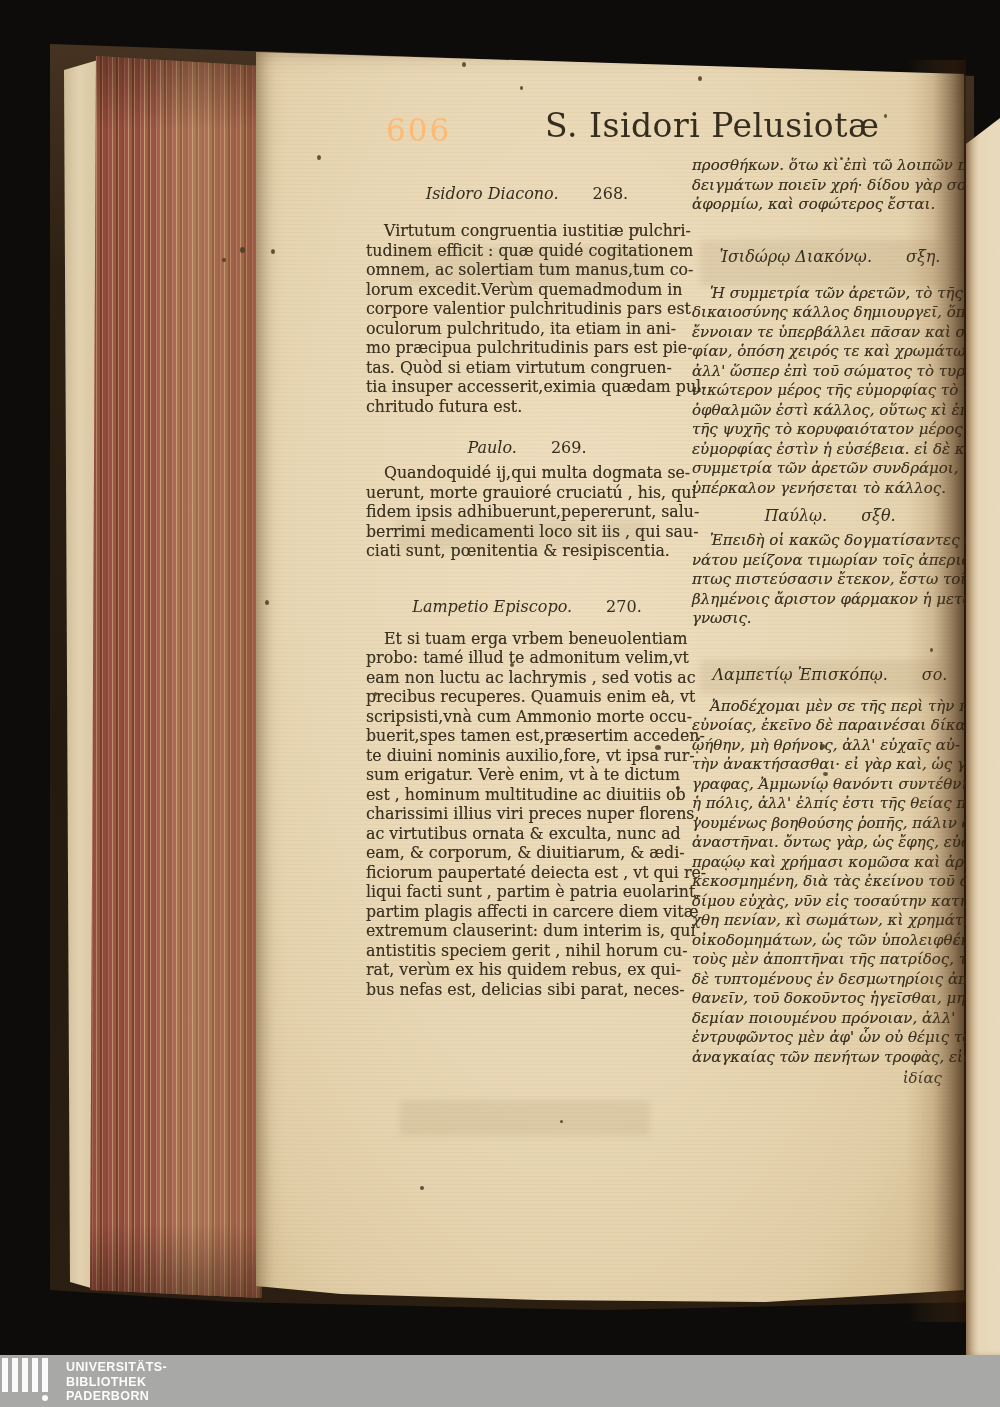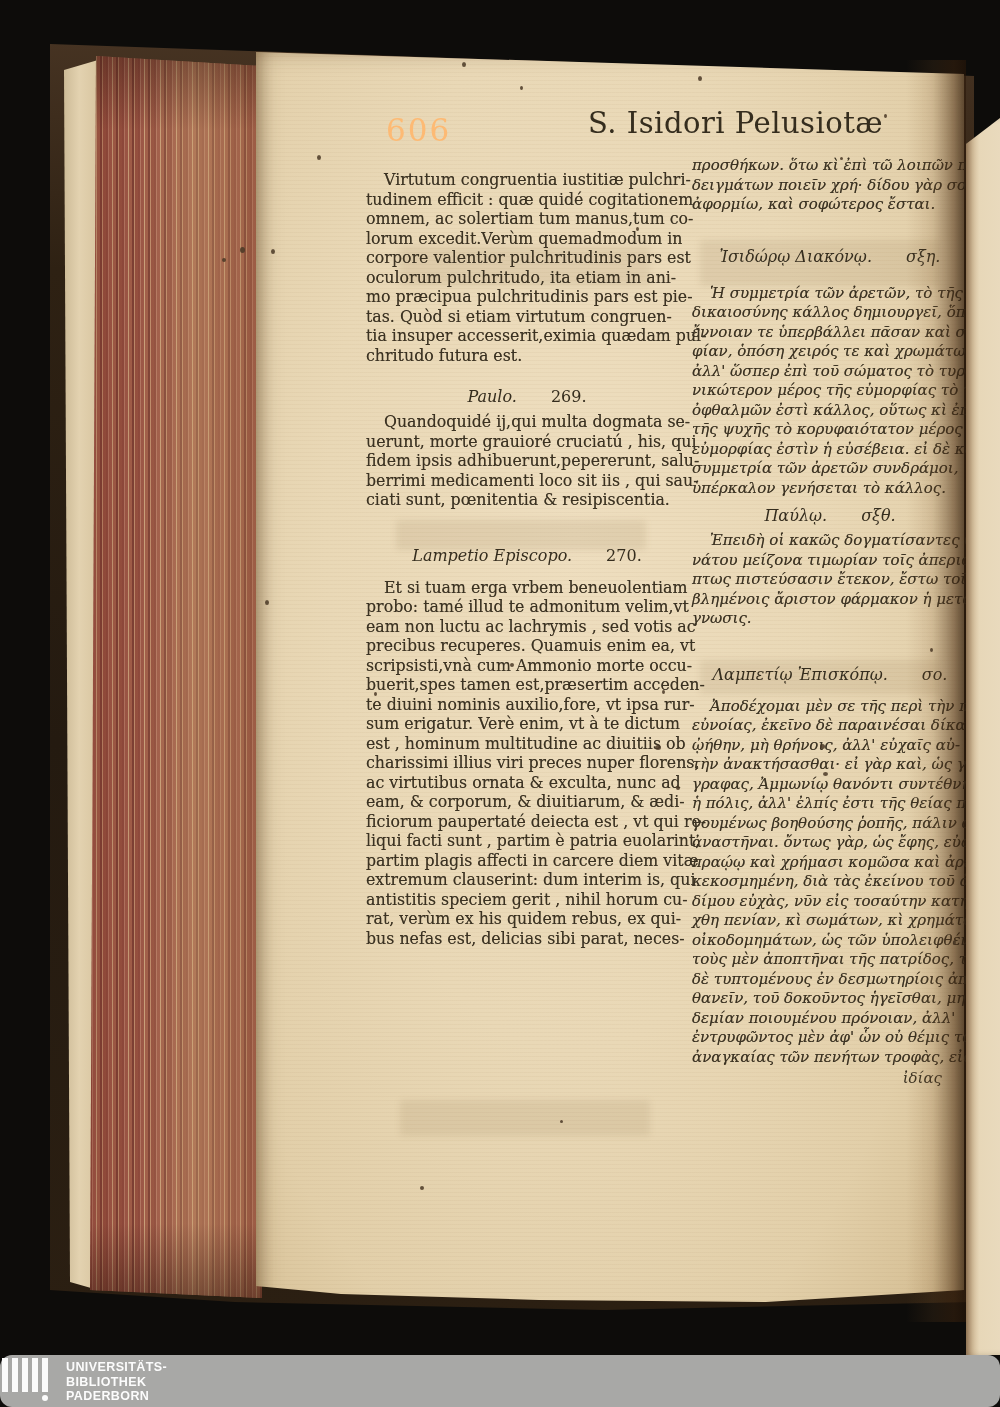--- a/index.html
+++ b/index.html
@@ -37,42 +37,42 @@
   .bleed{position:absolute;background:rgba(120,90,50,.10);filter:blur(3px);border-radius:4px;}
   
   .gutter{position:absolute;left:906px;top:60px;width:60px;height:1262px;pointer-events:none;
          background:linear-gradient(90deg,rgba(0,0,0,0) 0%,rgba(120,80,40,.16) 45%,rgba(70,40,15,.42) 80%,rgba(40,22,8,.6) 100%);}
   .next-page{position:absolute;left:966px;top:118px;width:34px;height:1237px;
          background:linear-gradient(90deg,#caae87 0%,#e7d7b8 40%,#e9dabd 100%);
          clip-path:polygon(0 26px,100% 0,100% 100%,0 100%);
          box-shadow:inset 6px 0 8px -4px rgba(60,35,15,.6);}
   
   .pagenum{position:absolute;left:386px;top:112px;font-size:31px;color:#fdba74;letter-spacing:2px;}
-  .runtitle{position:absolute;left:545px;top:106px;font-size:29px;color:#352d1e;letter-spacing:.5px;margin-left:43px;}
+  .runtitle{position:absolute;left:545px;top:106px;font-size:33px;color:#352d1e;letter-spacing:.5px;}
   .col{position:absolute;top:152px;color:#3b3222;}
   .col-latin{left:366px;width:322px;}
   .col-greek{left:692px;width:276px;}
   .para{margin:0;white-space:pre;font-size:15.8px;line-height:19.5px;text-indent:18px;
         text-shadow:0 0 .5px rgba(59,50,34,.55);}
   .col-greek .para{font-size:15px;font-style:italic;}
   .noindent{text-indent:0;}
   .heading{display:flex;justify-content:center;gap:34px;font-style:italic;font-size:16px;
            height:20px;align-items:flex-end;color:#352d1e;}
   .heading .hx{font-style:normal;}
   .col-greek .heading .hx{font-style:italic;}
   .mt-h1{margin-top:31px;}  .mt-p1{margin-top:18px;}
   .mt-h2{margin-top:21px;}  .mt-gh2{margin-top:7px;}
   .mt-p2{margin-top:6px;}
   .mt-h3{margin-top:35px;}  .mt-p3{margin-top:13px;}
   .mt-p0{margin-top:4px;}
   .catch{margin:2px 26px 0 0;text-align:right;font-size:15px;font-style:italic;}
   
   .sp{position:absolute;background:#4a3826;border-radius:50%;opacity:.85;}
   
-  .footer{position:absolute;left:0;top:1355px;width:1000px;height:52px;background:#a8a8a6;border-radius:12px;}
+  .footer{position:absolute;left:0;top:1355px;width:1000px;height:52px;background:#a8a8a6;}
   .logo{position:absolute;left:2px;top:3px;display:flex;gap:4px;}
   .lbar{width:6px;height:34px;background:#fbfbfb;}
   .ldot{position:absolute;left:42px;top:40px;width:6px;height:6px;border-radius:50%;background:#fbfbfb;}
   .logotext{position:absolute;left:66px;top:5px;font-family:"Liberation Sans",sans-serif;
             font-weight:bold;font-size:12.5px;line-height:14.5px;color:#fcfcfc;
             letter-spacing:.4px;white-space:pre;}
 </style>
 </head>
 <body>
 
@@ -86,20 +86,24 @@
   <div class="bleed" style="left:400px;top:246px;width:250px;height:40px;"></div>
   <div class="bleed" style="left:700px;top:240px;width:240px;height:46px;"></div>
   <div class="bleed" style="left:396px;top:520px;width:250px;height:30px;"></div>
   <div class="bleed" style="left:700px;top:660px;width:240px;height:34px;"></div>
   <div class="bleed" style="left:400px;top:1100px;width:250px;height:36px;"></div>
 
   <div class="pagenum">606</div>
   <div class="runtitle">S. Isidori Pelusiotæ</div>
 
   <div class="col col-latin">
+    <div class="heading mt-h1">
+      <span class="hn">Isidoro Diacono.</span>
+      <span class="hx">268.</span>
+    </div>
     <p class="para mt-p1">Virtutum congruentia iustitiæ pulchri-
 tudinem efficit : quæ quidé cogitationem
 omnem, ac solertiam tum manus,tum co-
 lorum excedit.Verùm quemadmodum in
 corpore valentior pulchritudinis pars est
 oculorum pulchritudo, ita etiam in ani-
 mo præcipua pulchritudinis pars est pie-
 tas. Quòd si etiam virtutum congruen-
 tia insuper accesserit,eximia quædam pul-
 chritudo futura est.</p>

